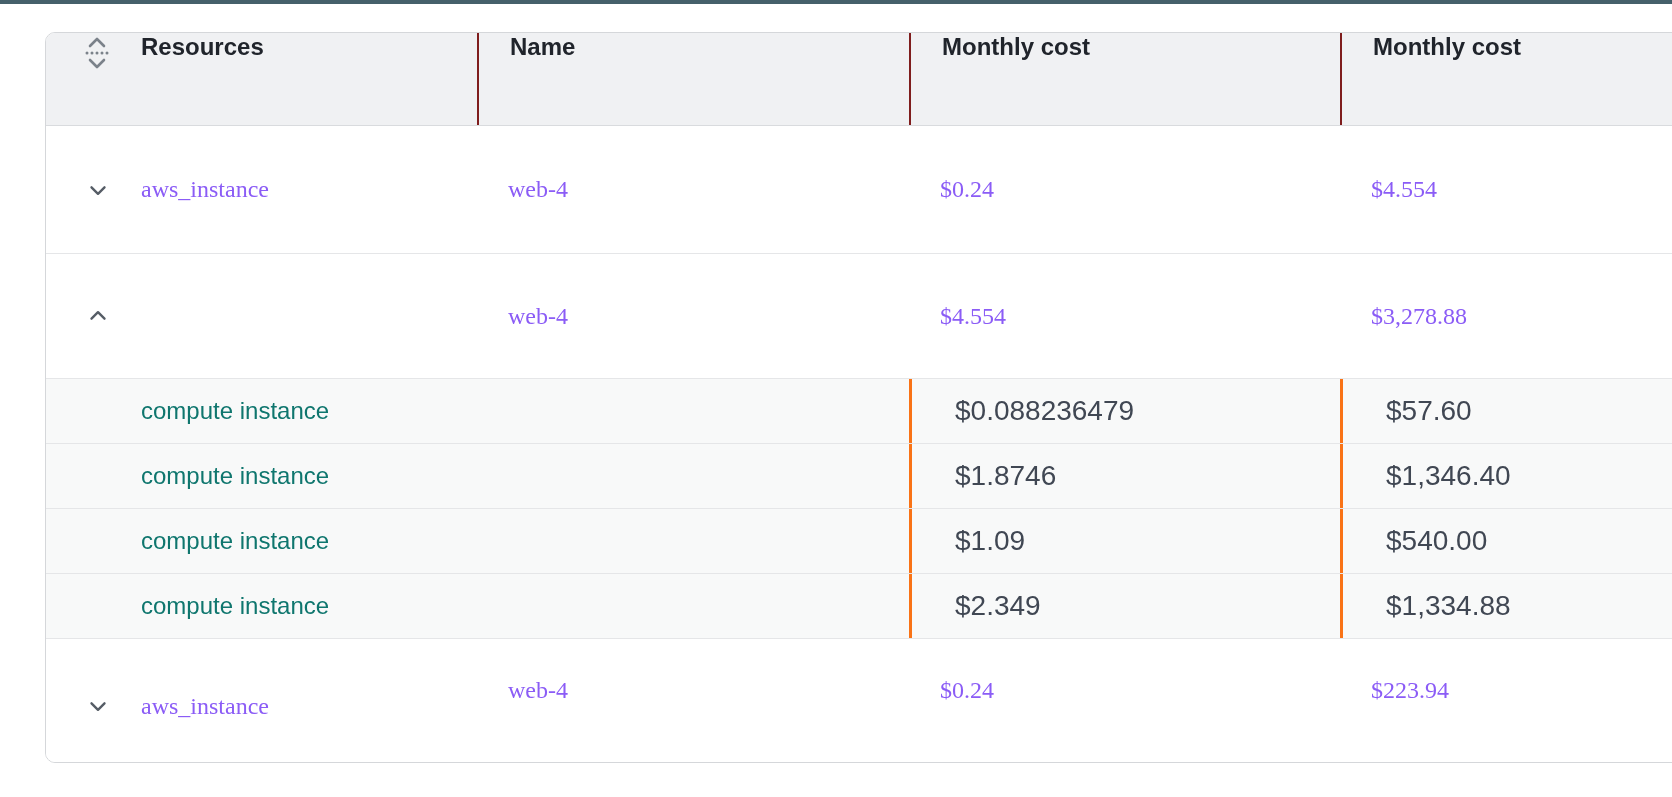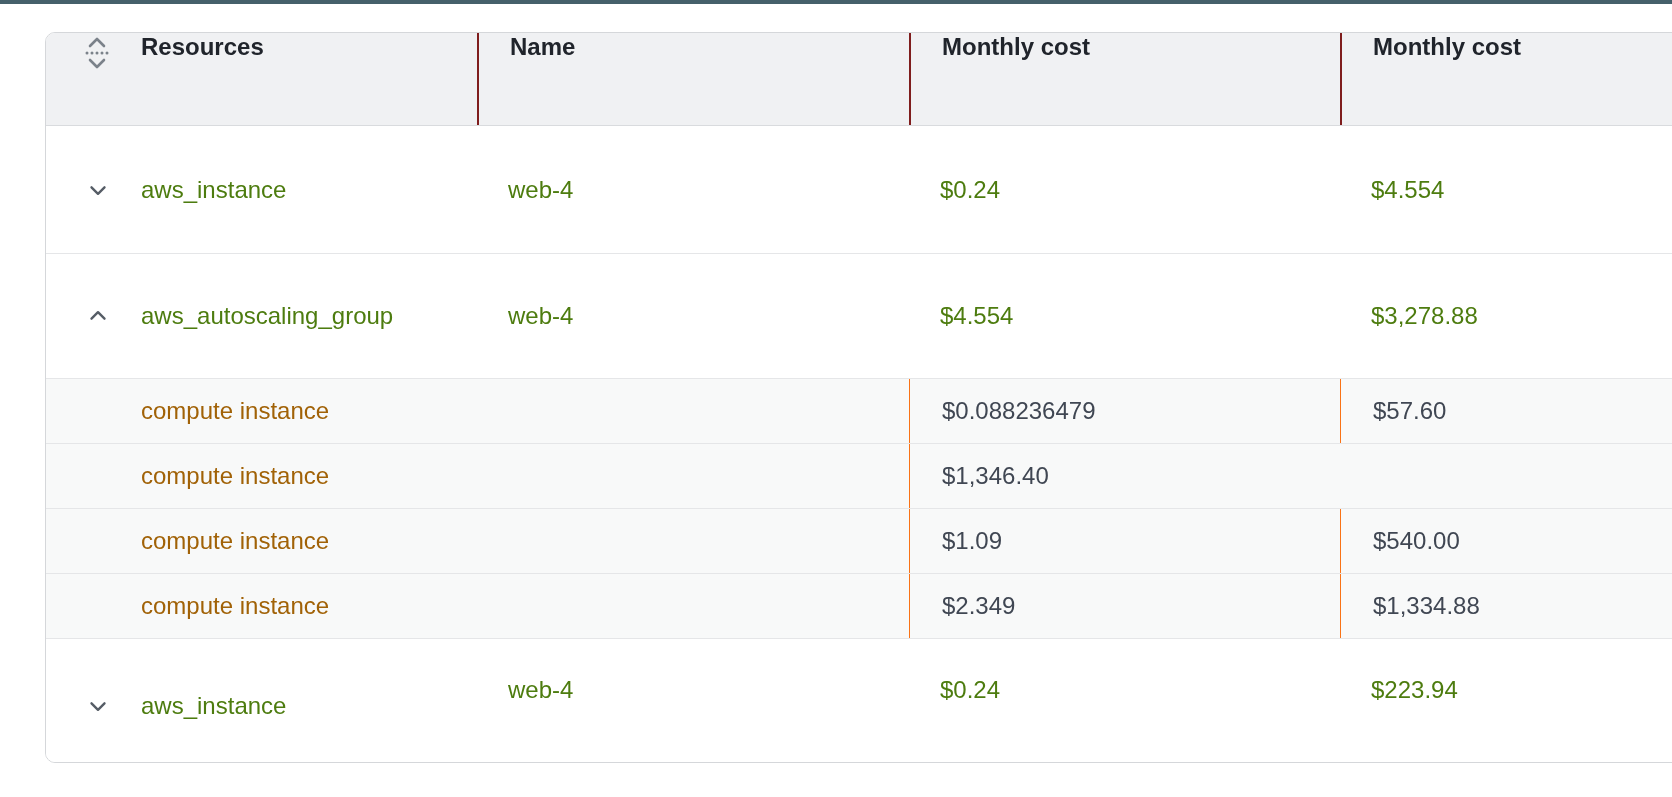--- a/index.html
+++ b/index.html
@@ -53,21 +53,22 @@
     height: 125px;
     box-sizing: border-box;
     border-top: 1px solid #e5e6e8;
     background: #ffffff;
   }
   .rrow.first { height: 127px; border-top: none; }
   .rcell {
     display: flex; align-items: center;
     padding-left: 31px;
     font-size: 24px;
-    color: #4d7c0f;
+    color: #8b5cf6;
+    font-family: Liberation Serif, serif;
   }
   .rcell-first { padding-left: 37px; }
   .toggle {
     width: 30px; height: 30px;
     display: flex; align-items: center; justify-content: center;
     background: none; border: none; padding: 0; cursor: pointer;
   }
   .toggle svg { display: block; }
   .rcell-first .rlabel { margin-left: 28px; }
 
@@ -75,27 +76,27 @@
     display: flex;
     height: 65px;
     box-sizing: border-box;
     background: #f8f9f9;
     border-top: 1px solid #e5e6e8;
   }
   .scell-merged {
     width: 863px; box-sizing: border-box;
     display: flex; align-items: center;
     padding-left: 95px;
-    font-size: 24px; color: #a16207;
+    font-size: 24px; color: #0f766e;
   }
   .srow .col-3, .srow .col-4 {
     display: flex; align-items: center;
-    padding-left: 32px;
-    font-size: 24px; color: #404753;
-    border-left: 1px solid #f97316;
+    padding-left: 43px;
+    font-size: 28px; color: #404753;
+    border-left: 3px solid #f97316;
   }
   
   .rrow.last .shift-up { transform: translateY(-11px); }
   .rrow.last .rcell-first-inner { transform: translateY(5px); }
   .rcell-first-inner { display: flex; align-items: center; }
 </style>
 </head>
 <body>
 
 <div class="topbar"></div>
@@ -145,35 +146,35 @@
   </div>
 
   <div class="rrow">
     <div class="rcell rcell-first col-1">
       <span class="rcell-first-inner">
         <button class="toggle">
           <svg width="26" height="26" viewBox="0 0 24 24">
               <path d="M6 14.5 L12 8.5 L18 14.5" stroke="#565d66" stroke-width="2.2" fill="none" stroke-linecap="round" stroke-linejoin="round"></path>
             </svg>
         </button>
-        <span class="rlabel">aws_autoscaling_group</span>
       </span>
     </div>
     <div class="rcell col-2">web-4</div>
     <div class="rcell col-3">$4.554</div>
     <div class="rcell col-4">$3,278.88</div>
   </div>
 
   <div class="srow">
     <div class="scell-merged">compute instance</div>
     <div class="col-3">$0.088236479</div>
     <div class="col-4">$57.60</div>
   </div>
   <div class="srow">
     <div class="scell-merged">compute instance</div>
+    <div class="col-3">$1.8746</div>
     <div class="col-4">$1,346.40</div>
   </div>
   <div class="srow">
     <div class="scell-merged">compute instance</div>
     <div class="col-3">$1.09</div>
     <div class="col-4">$540.00</div>
   </div>
   <div class="srow">
     <div class="scell-merged">compute instance</div>
     <div class="col-3">$2.349</div>

